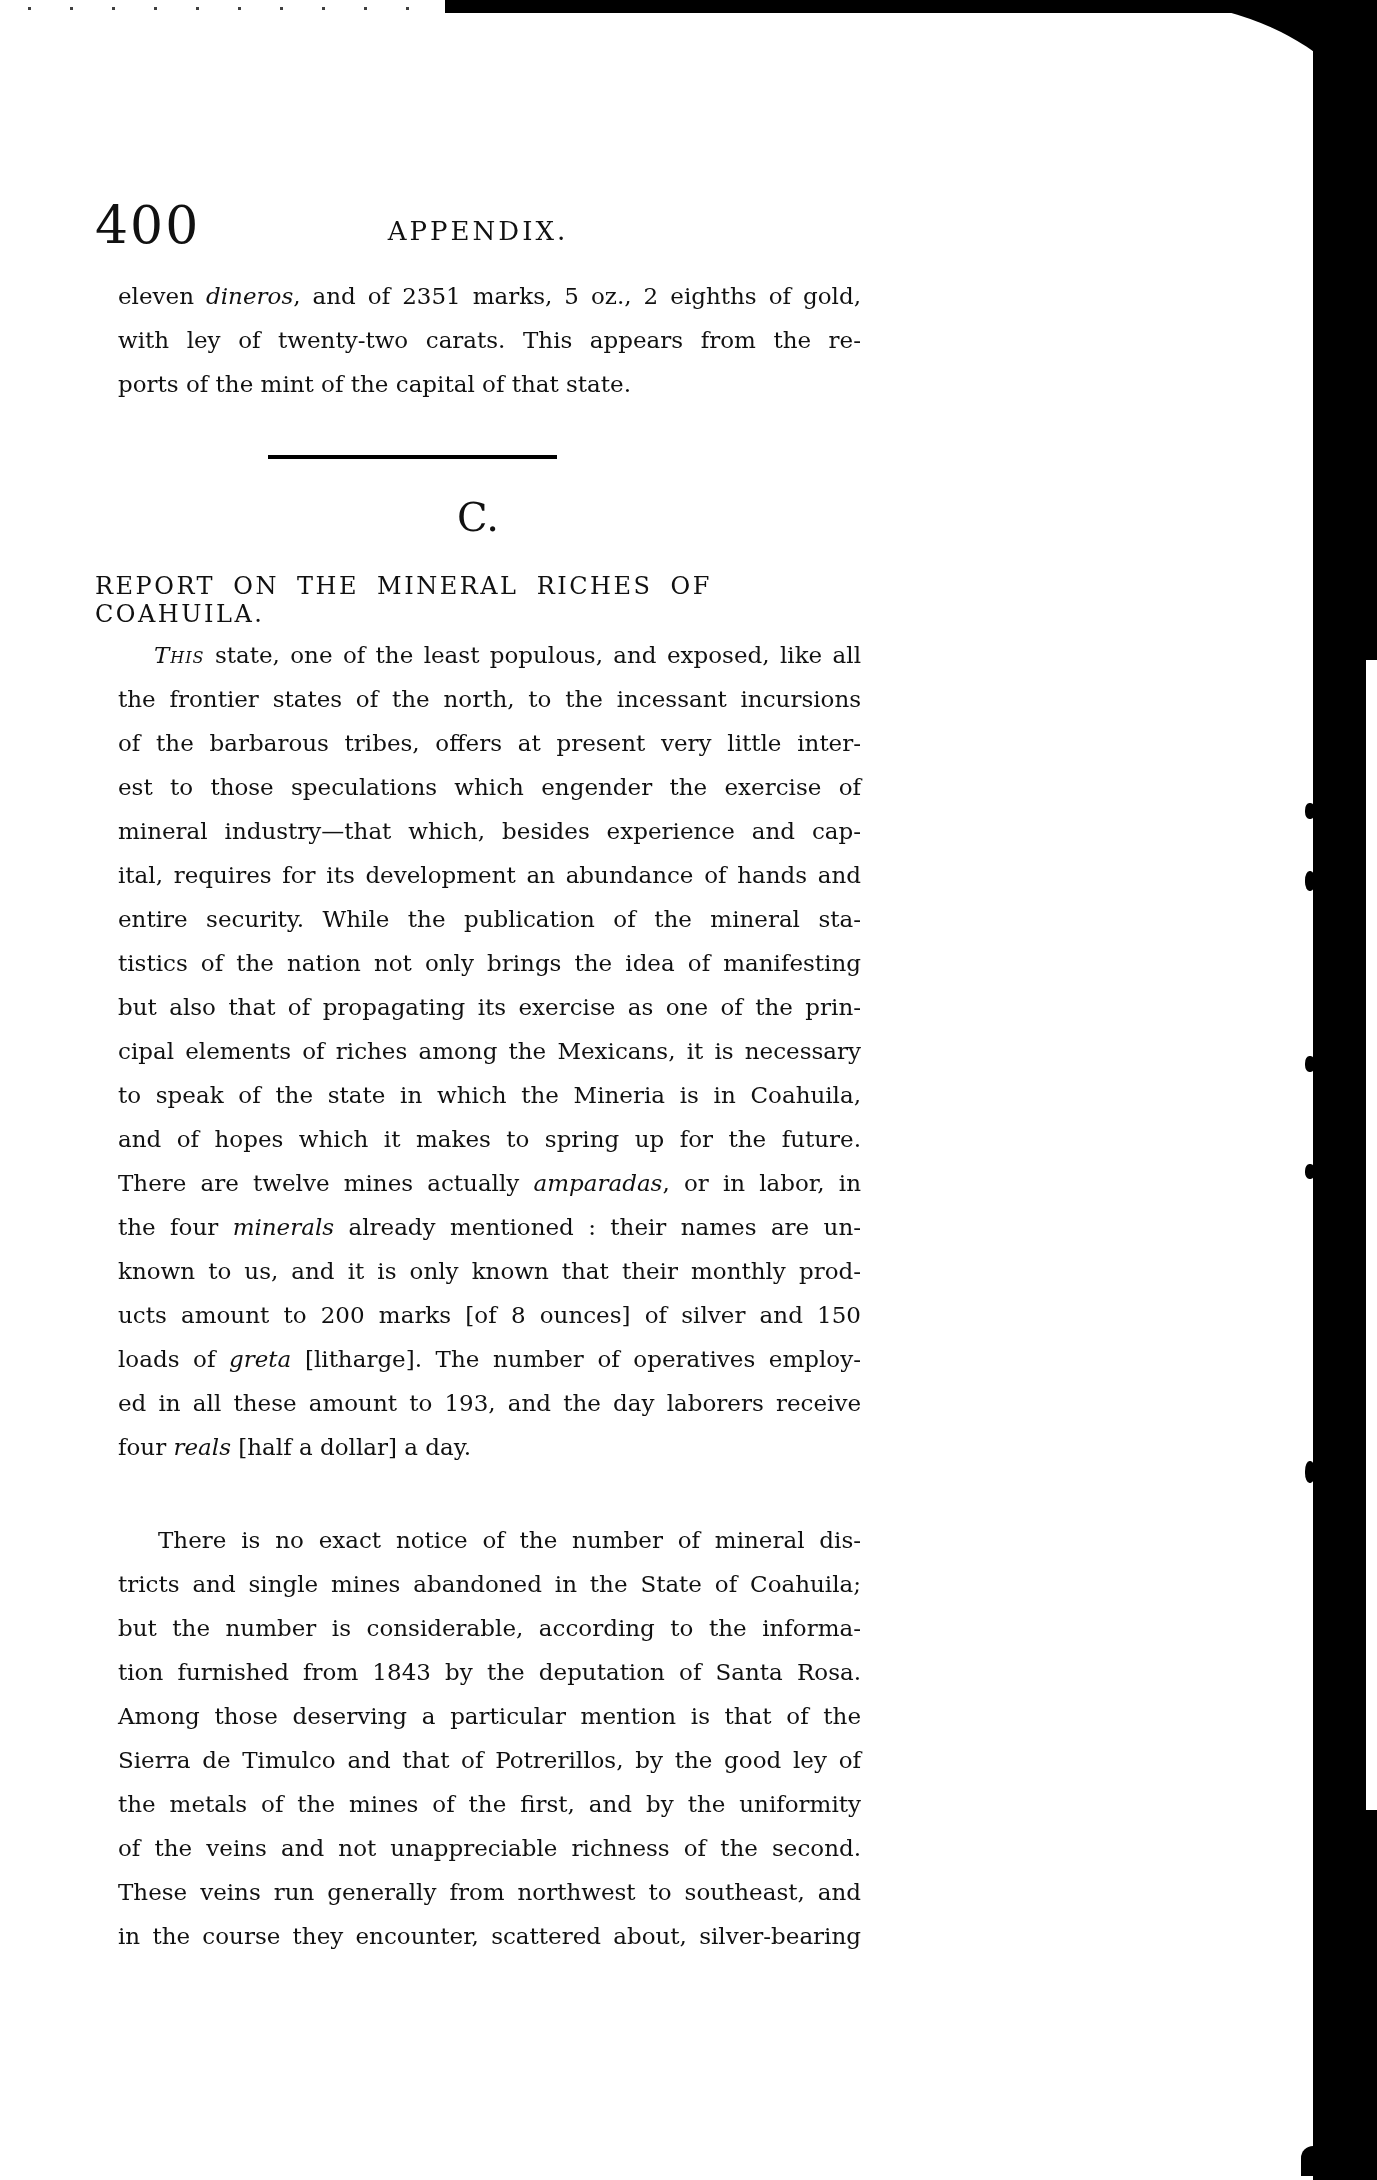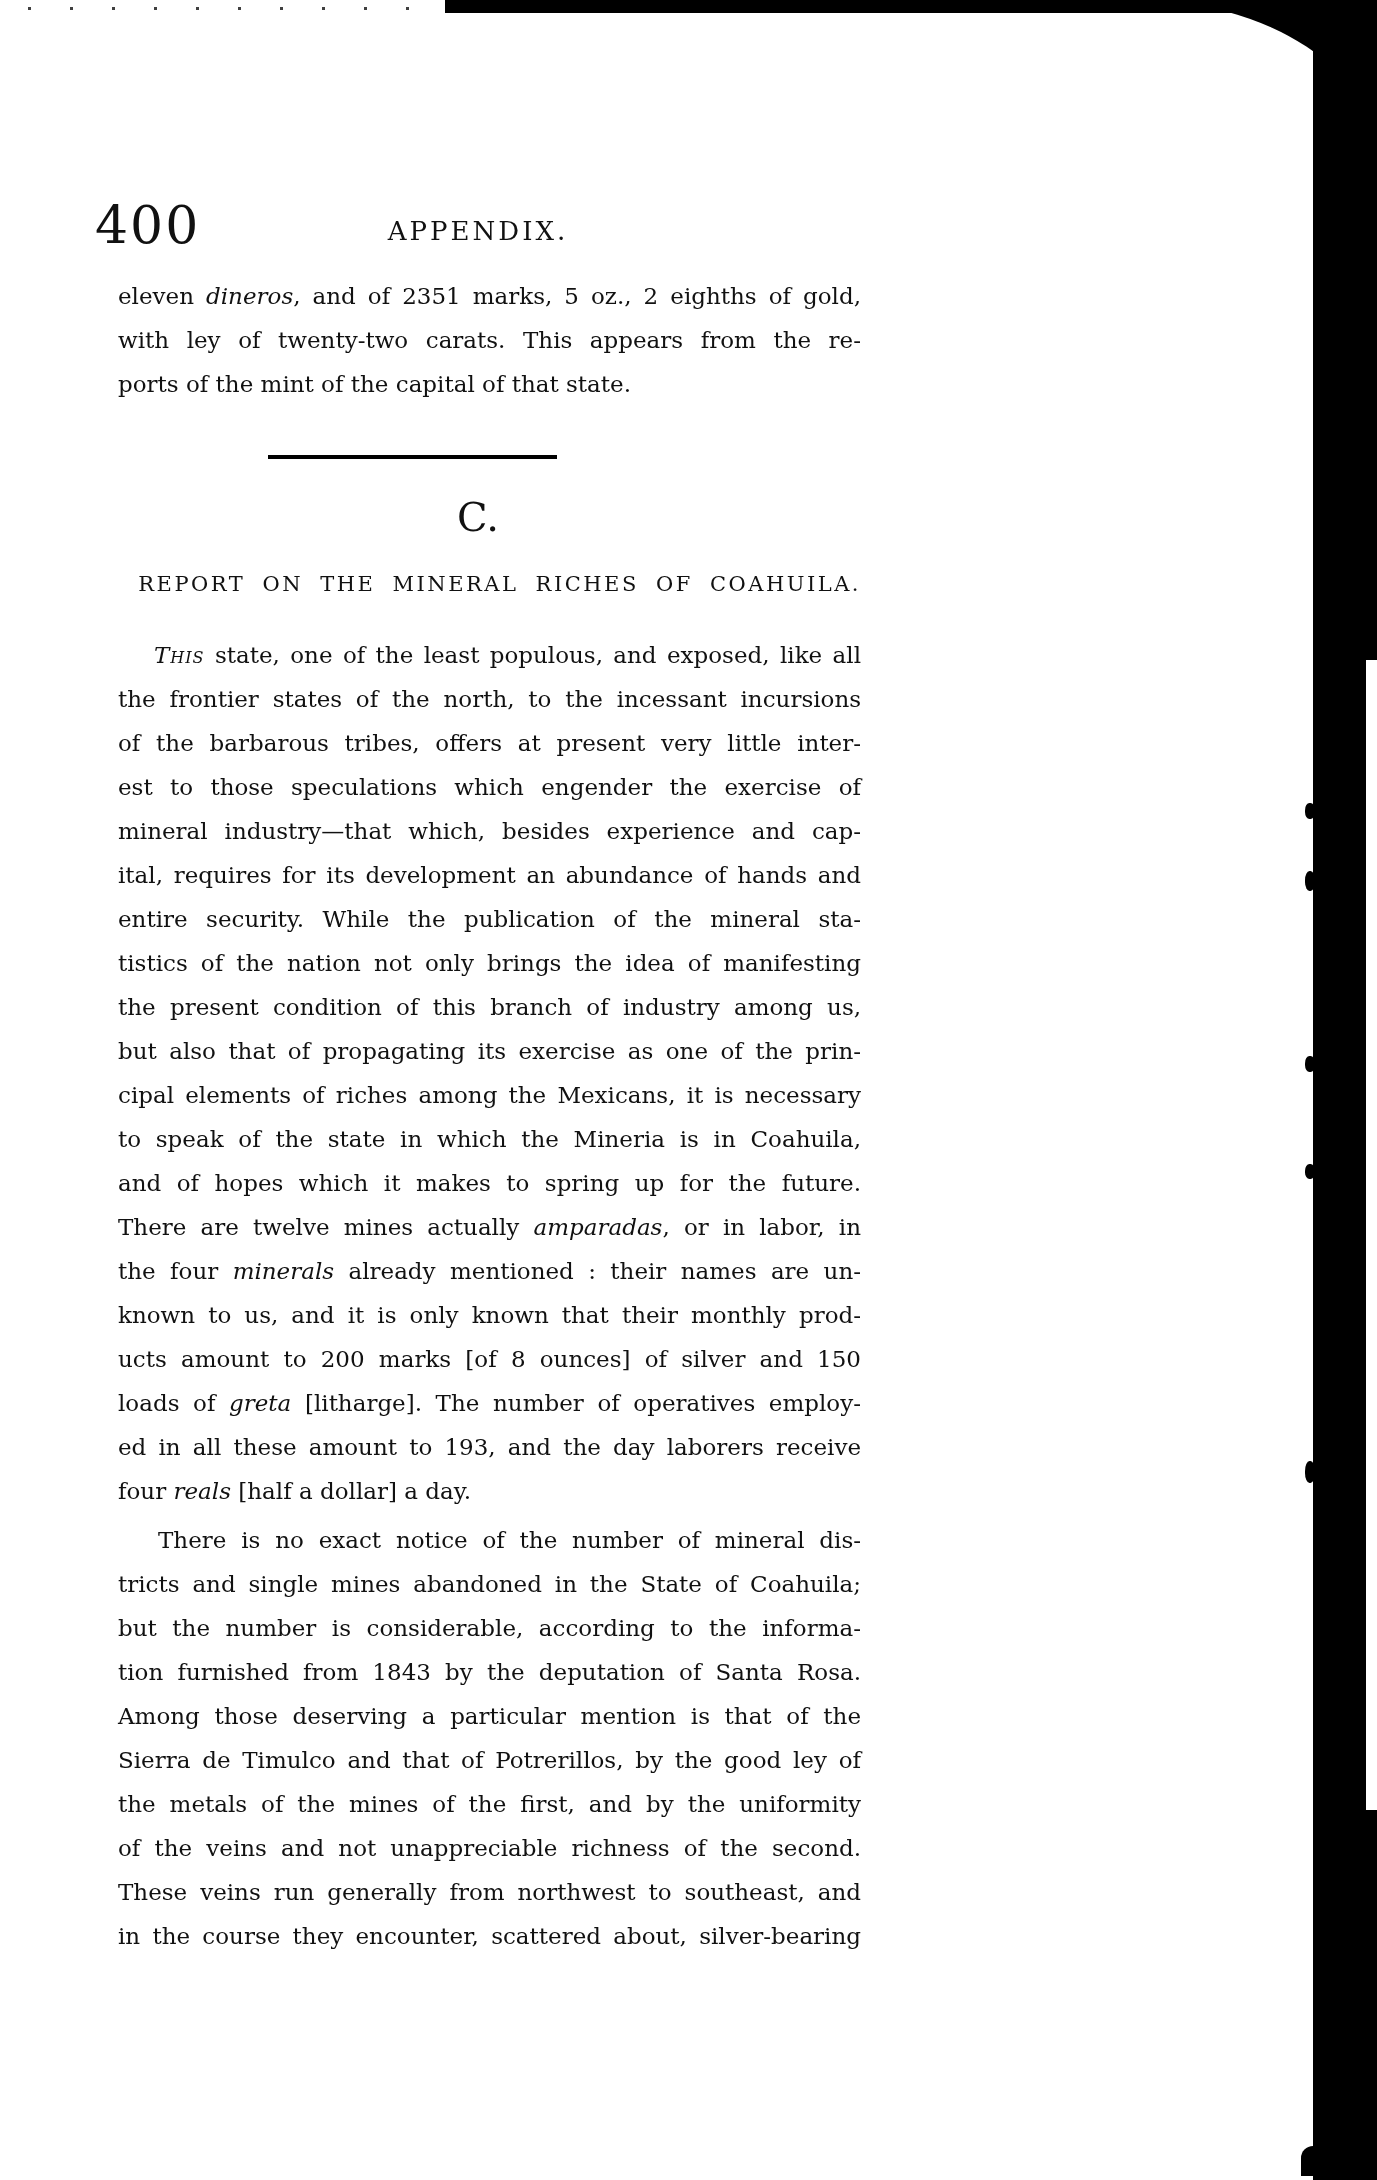--- a/index.html
+++ b/index.html
@@ -36,22 +36,22 @@
   .running-head{position:absolute;left:95px;top:200px;width:766px;text-align:center;
     font-size:26px;letter-spacing:3px;word-spacing:6px;margin-top:16px;}
   .para{position:absolute;left:95px;width:766px;}
   .tline{height:44px;line-height:44px;font-size:23px;
     text-align:justify;text-align-last:justify;white-space:normal;margin-left:23px;}
   .tline.last{text-align-last:left;}
   .tline em{font-style:italic;}
   .tline .sc{font-variant:small-caps;letter-spacing:1px;font-style:italic;}
   .rule{position:absolute;left:268px;top:455px;width:289px;height:4px;background:#000;}
   .section-letter{position:absolute;left:95px;top:494px;width:766px;text-align:center;font-size:40px;}
-  .section-title{position:absolute;left:95px;top:572px;width:766px;text-align:right;
-    font-size:21px;letter-spacing:2.5px;word-spacing:8px;}
+  .section-title{position:absolute;left:95px;top:572px;width:766px;text-align:left;
+    font-size:24px;letter-spacing:2.5px;word-spacing:8px;}
 </style>
 </head>
 <body>
 
 <div id="page">
 
   <div class="speck-row"></div>
   <div class="corner-tr"></div>
   <div class="top-strip"></div>
   <div class="right-band"></div>
@@ -78,21 +78,20 @@
 
   <div class="para" style="top:633px">
       <div class="tline" style="text-indent: 36px;"><span class="sc">This</span> state, one of the least populous, and exposed, like all</div>
       <div class="tline">the frontier states of the north, to the incessant incursions</div>
       <div class="tline">of the barbarous tribes, offers at present very little inter-</div>
       <div class="tline">est to those speculations which engender the exercise of</div>
       <div class="tline">mineral industry—that which, besides experience and cap-</div>
       <div class="tline">ital, requires for its development an abundance of hands and</div>
       <div class="tline">entire security.  While the publication of the mineral sta-</div>
       <div class="tline">tistics of the nation not only brings the idea of manifesting</div>
-      <div class="tline">the present condition of this branch of industry among us,</div>
       <div class="tline">but also that of propagating its exercise as one of the prin-</div>
       <div class="tline">cipal elements of riches among the Mexicans, it is necessary</div>
       <div class="tline">to speak of the state in which the Mineria is in Coahuila,</div>
       <div class="tline">and of hopes which it makes to spring up for the future.</div>
       <div class="tline">There are twelve mines actually <em>amparadas</em>, or in labor, in</div>
       <div class="tline">the four <em>minerals</em> already mentioned :  their names are un-</div>
       <div class="tline">known to us, and it is only known that their monthly prod-</div>
       <div class="tline">ucts amount to 200 marks [of 8 ounces] of silver and 150</div>
       <div class="tline">loads of <em>greta</em> [litharge].  The number of operatives employ-</div>
       <div class="tline">ed in all these amount to 193, and the day laborers receive</div>

